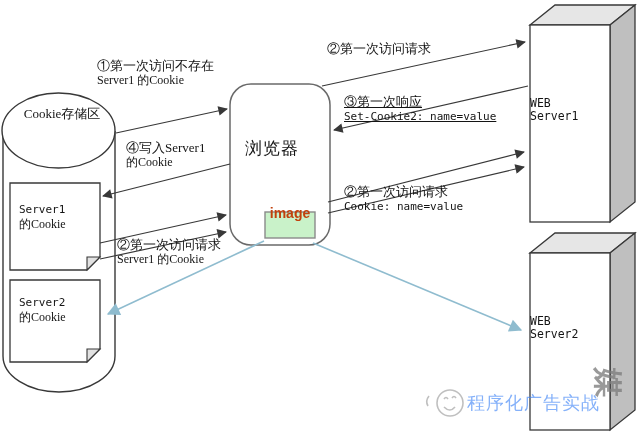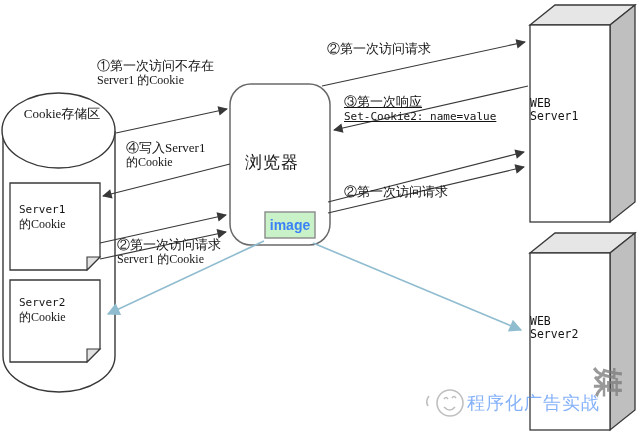--- a/index.html
+++ b/index.html
@@ -13,28 +13,28 @@
   .lbl{position:absolute;white-space:nowrap;line-height:15px;font-size:13px;}
   .lbl .sub{font-size:12px;}
   .mono{font-family:"DejaVu Sans Mono","Liberation Mono",monospace;font-size:11px;}
   .doc-lbl{position:absolute;line-height:15px;}
   .doc-lbl .cjk{font-size:12px;}
   .server-lbl{
     position:absolute;width:88px;line-height:13px;
     font-family:"DejaVu Sans Mono","Liberation Mono",monospace;font-size:11.5px;
   }
   .browser-lbl{
-    position:absolute;left:230px;top:151px;width:84px;text-align:center;
+    position:absolute;left:230px;top:137px;width:84px;text-align:center;
     font-size:17px;letter-spacing:1px;
   }
   .image-lbl{
-    position:absolute;left:265px;top:212px;width:50px;height:26px;
+    position:absolute;left:265px;top:200px;width:50px;height:26px;
     display:flex;align-items:center;justify-content:center;
     font-family:"Liberation Sans","DejaVu Sans",sans-serif;
-    font-weight:bold;font-size:14px;color:#3b82f6;border-radius:9px;
+    font-weight:bold;font-size:14px;color:#c2410c;border-radius:9px;
   }
   .cyl-lbl{position:absolute;left:9px;top:105px;width:106px;text-align:center;font-size:13px;}
   .wm-text{
     position:absolute;left:467px;top:391px;font-size:18px;letter-spacing:1px;
     font-family:"Liberation Sans","DejaVu Sans",sans-serif;
     color:#3b82f6;opacity:.62;white-space:nowrap;
   }
   .wm-side{
     position:absolute;left:592px;top:362px;font-size:30px;font-weight:bold;
     font-family:"Liberation Sans","DejaVu Sans",sans-serif;
@@ -141,18 +141,19 @@
     <div class="sub">的Cookie</div>
   </div>
 
   <div class="lbl" style="left:117px;top:237px;">
     <div>②第一次访问请求</div>
     <div class="sub">Server1 的Cookie</div>
   </div>
 
   <div class="lbl" style="left:344px;top:184px;">
     <div>②第一次访问请求</div>
+    <div class="mono">Cookie: name=value</div>
   </div>
 
   <div class="wm-text">程序化广告实战</div>
   <div class="wm-side">媒</div>
 
 </div>
 
 </body></html>

